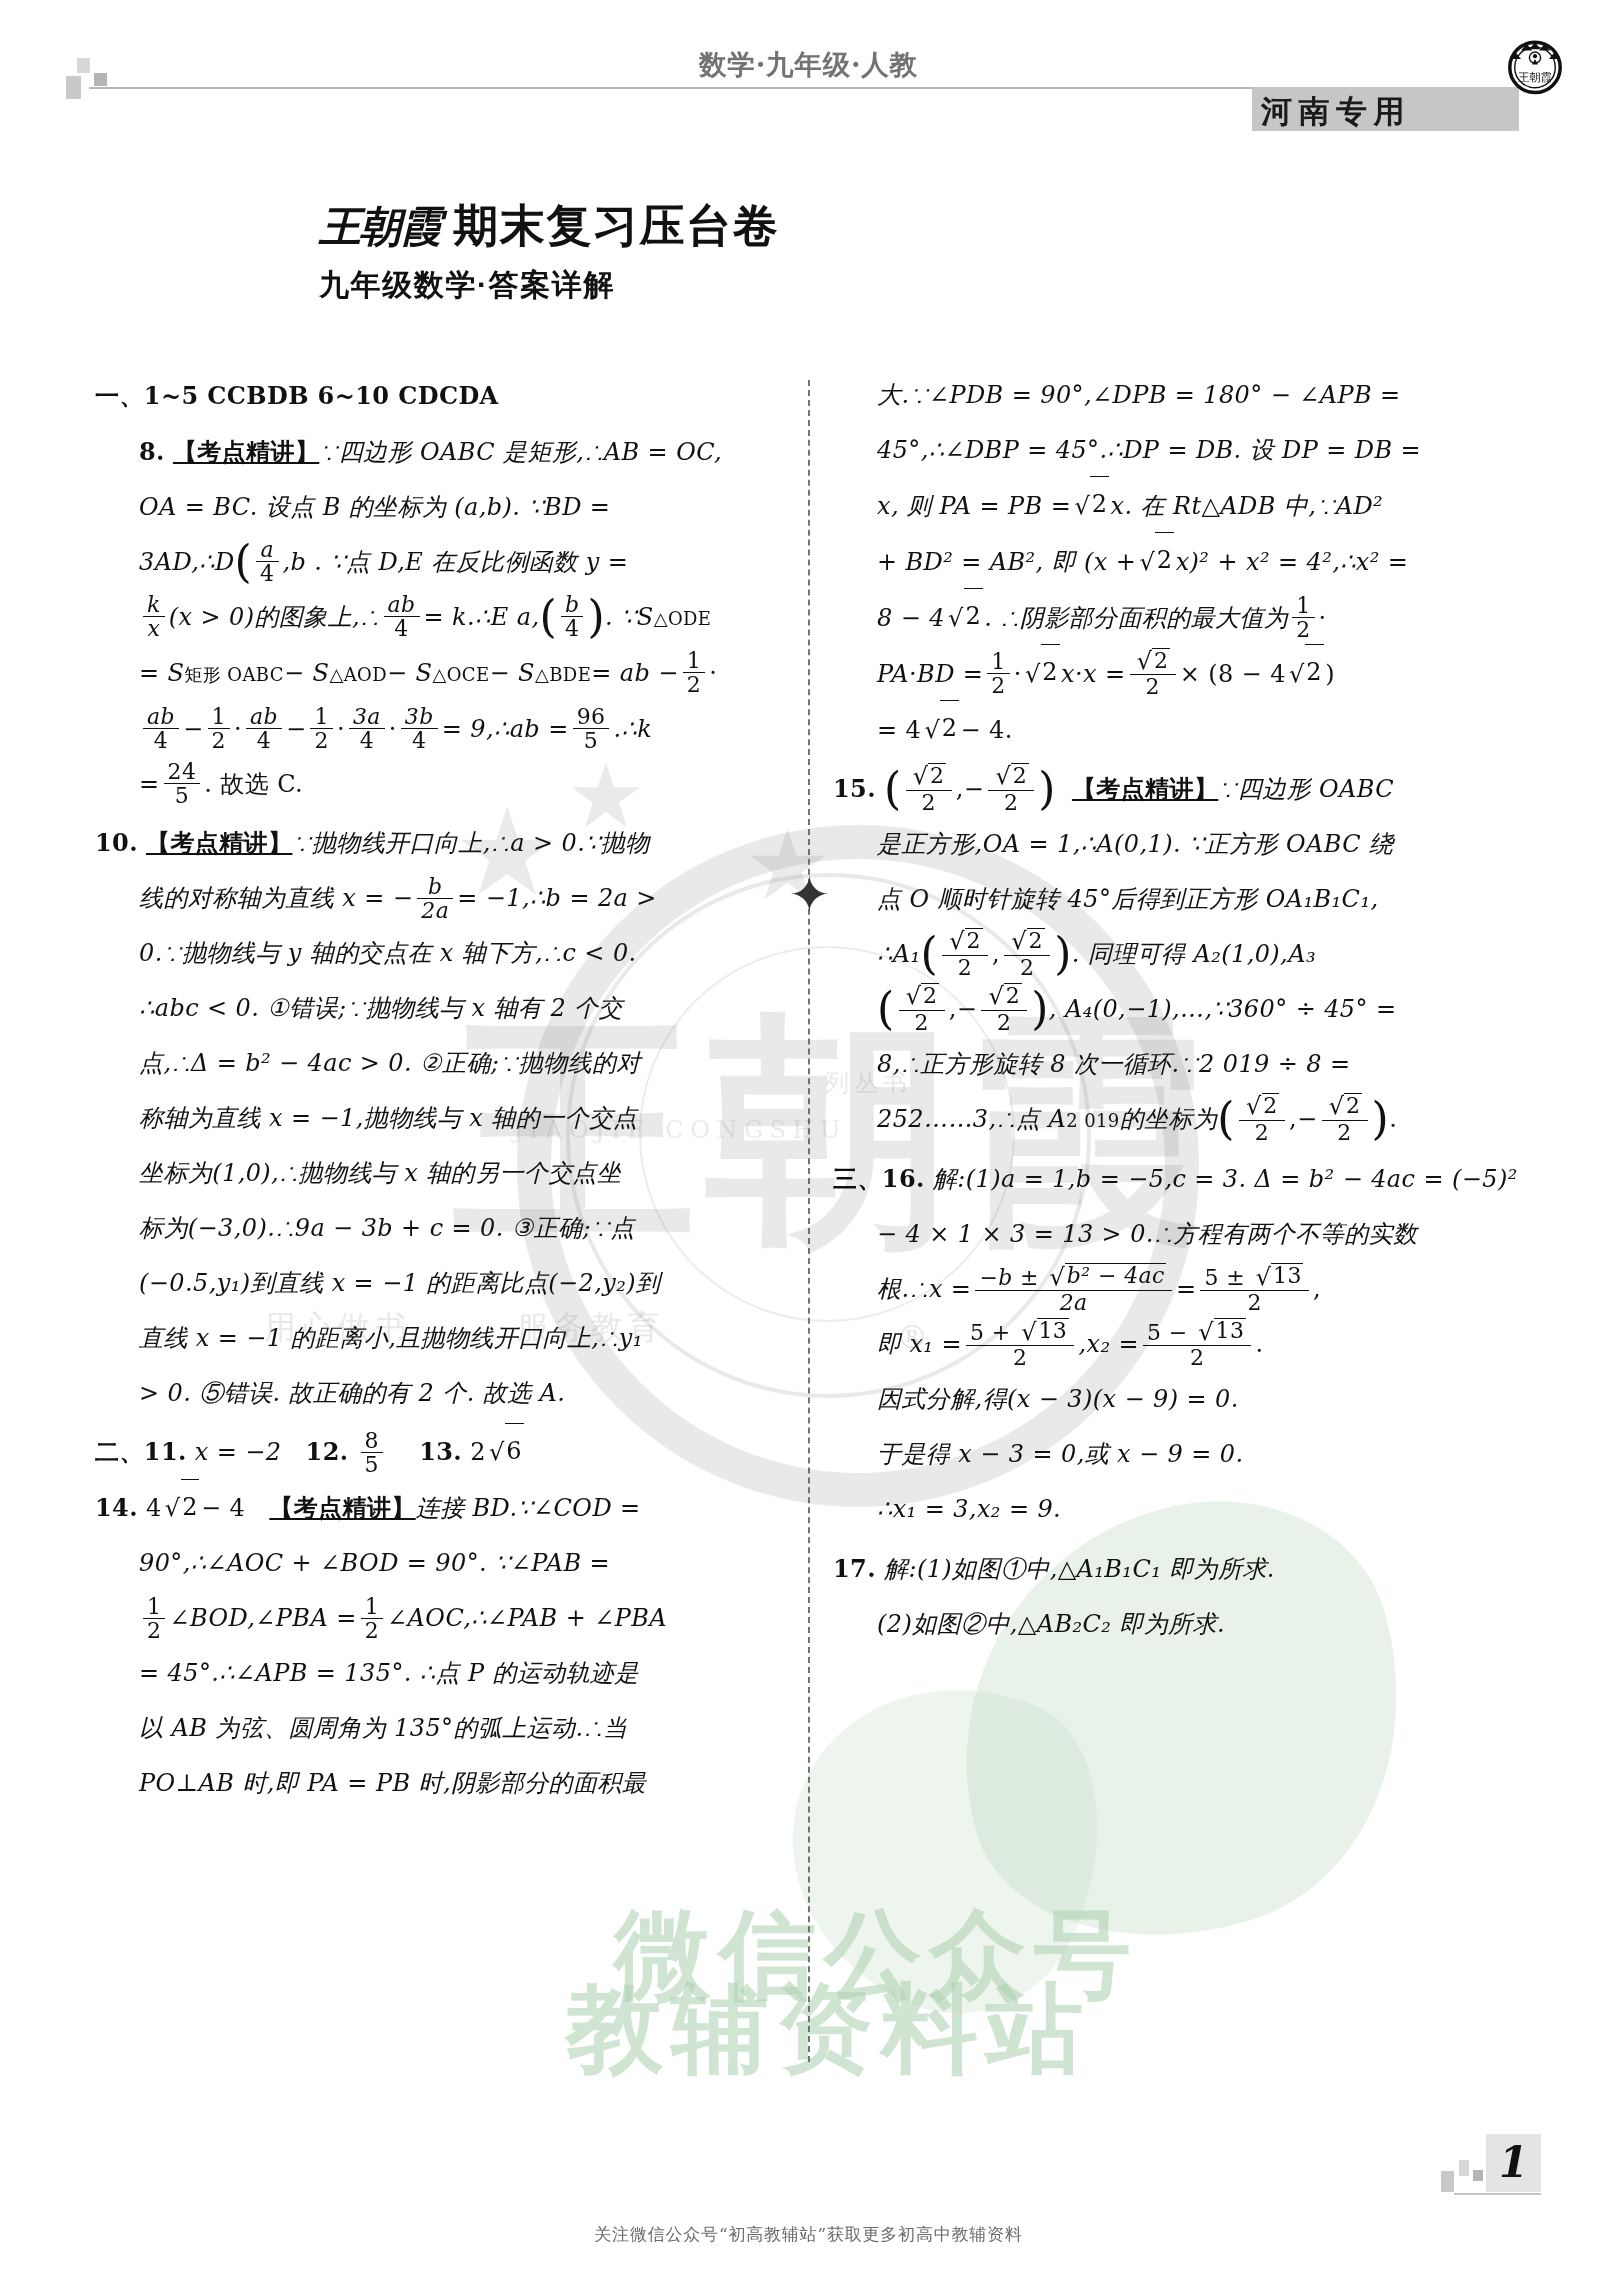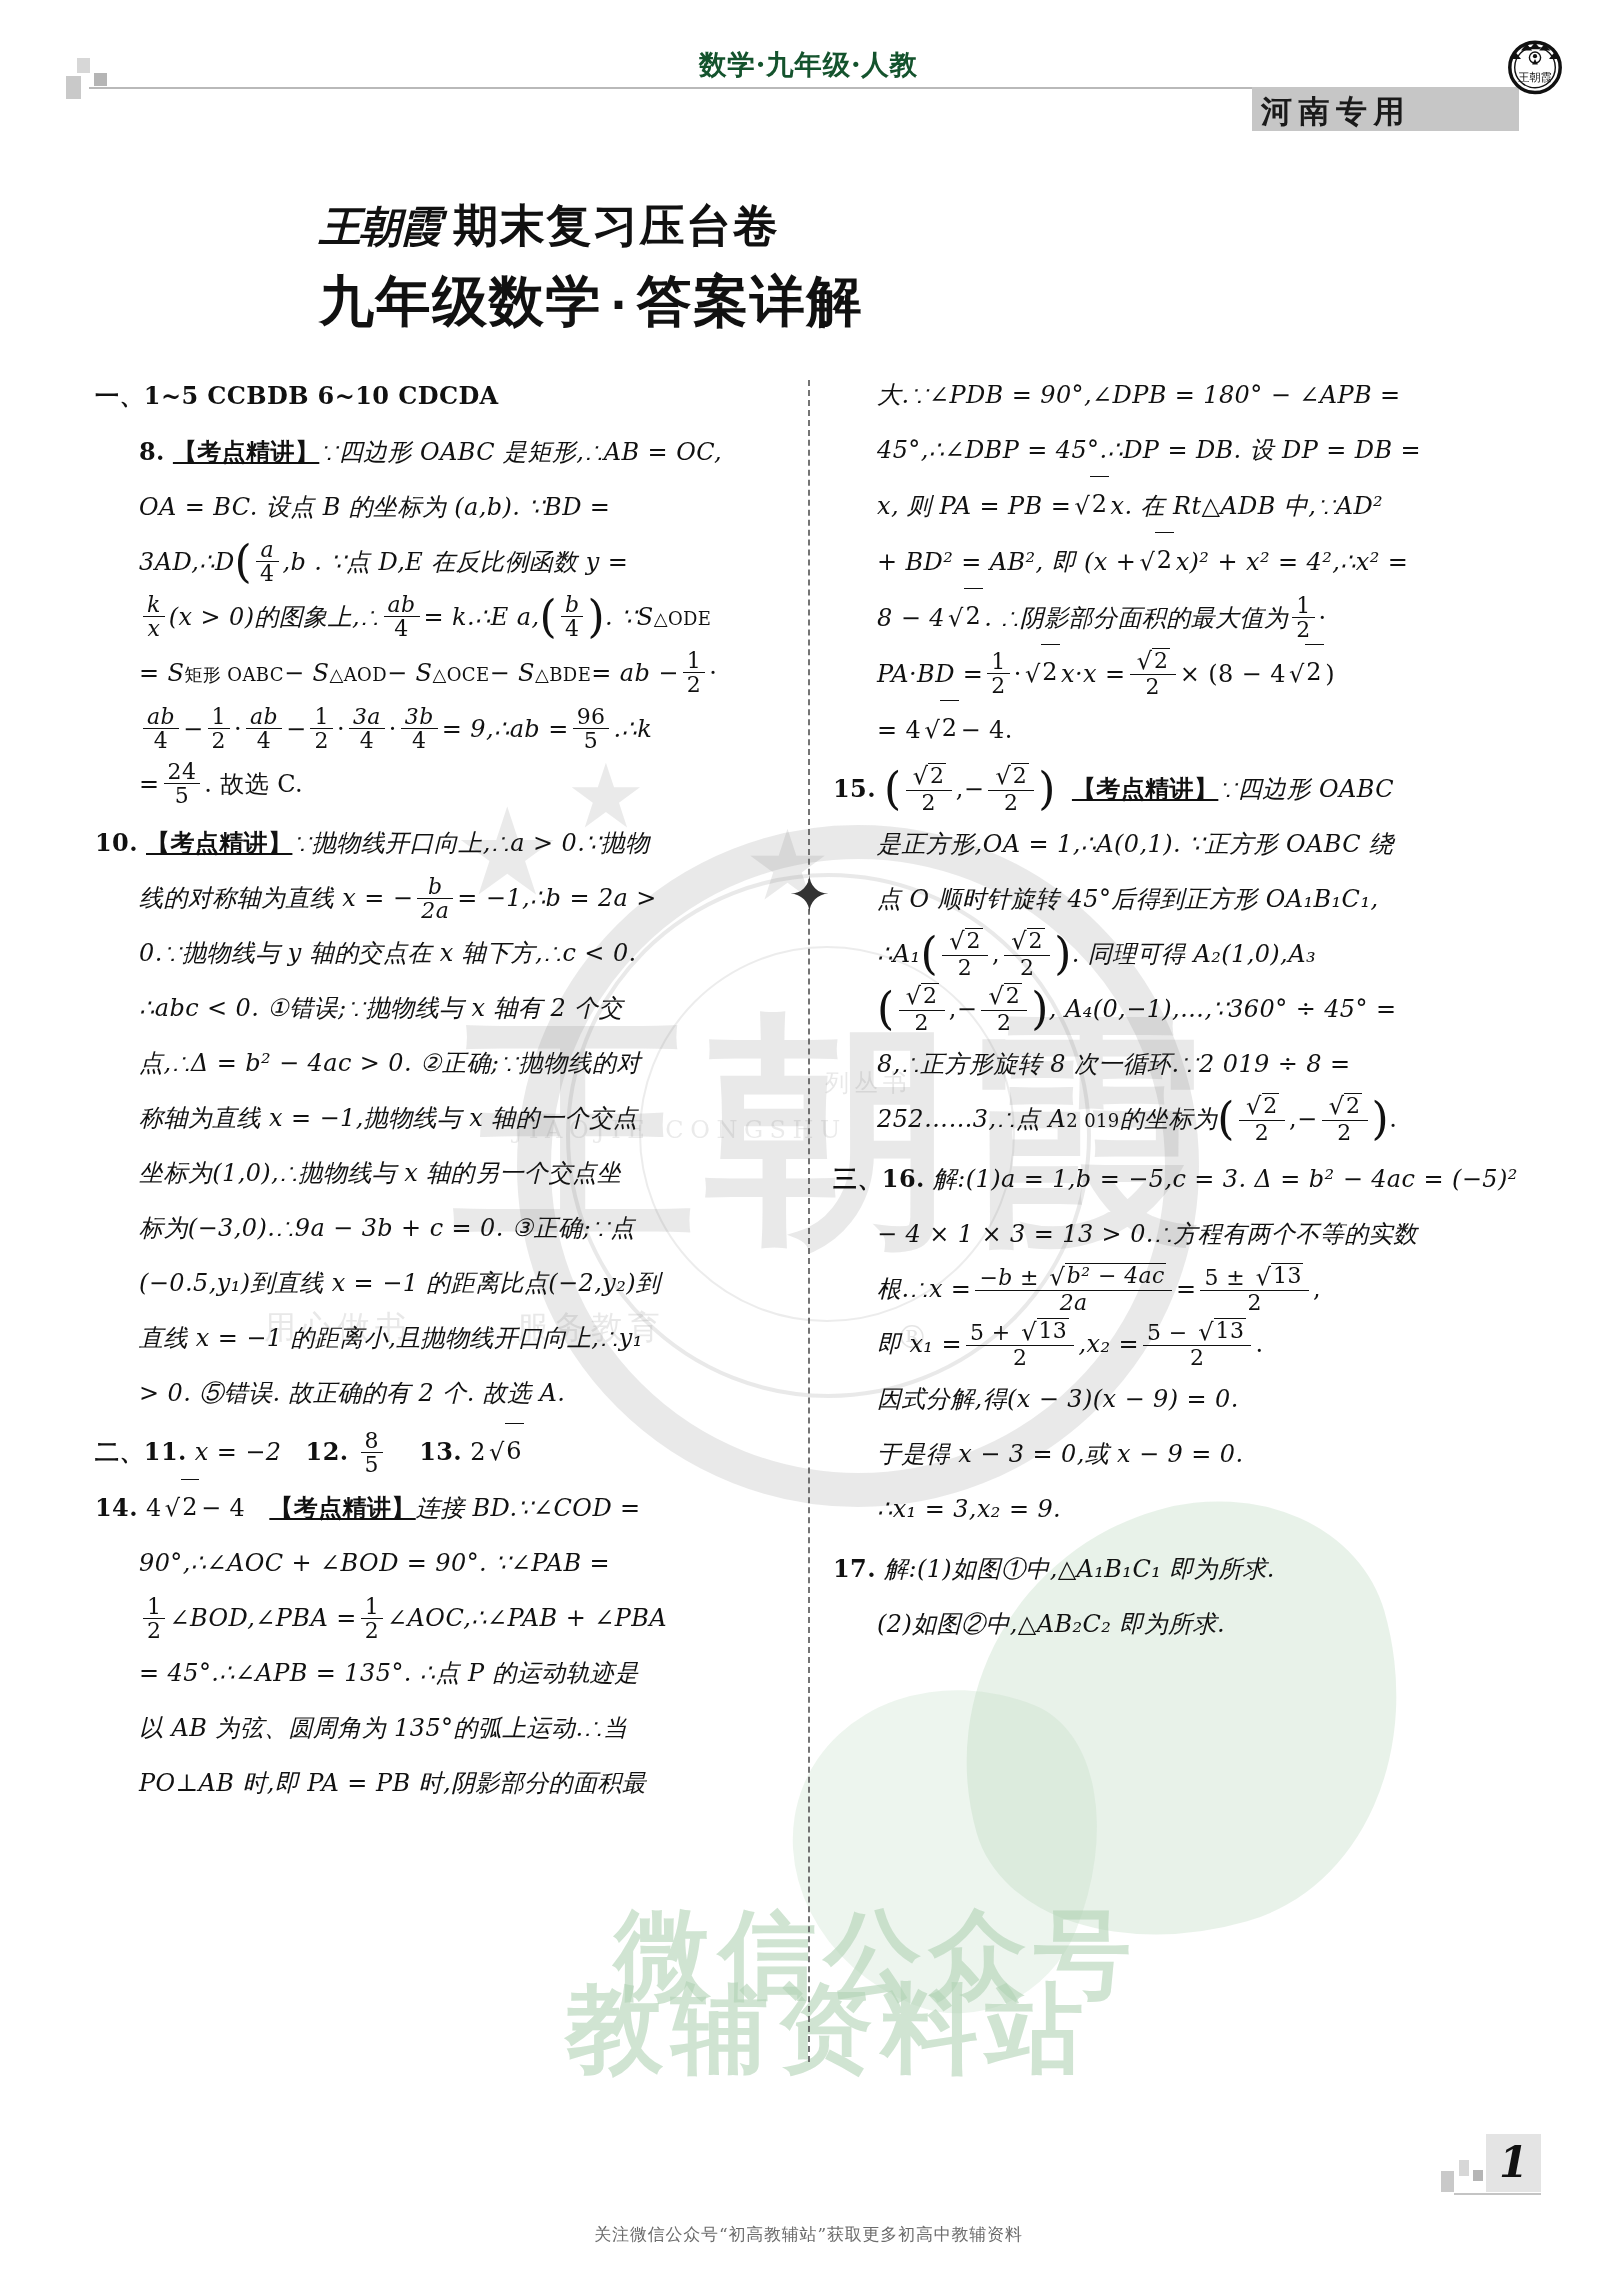--- a/index.html
+++ b/index.html
@@ -85,21 +85,21 @@
   .hdr-blocks .b1 { position:absolute; left:11.3px; top:0;  width:13px; height:14.6px; background:#d7d7d7; }
   .hdr-blocks .b2 { position:absolute; left:27.5px; top:14.6px; width:13px; height:13px; background:#b5b5b5; }
   .hdr-blocks .b3 { position:absolute; left:0px;  top:18px; width:14.6px; height:22.6px; background:#c9c9c9; }
 
   .hdr-center {
     position:absolute; left:0; top:47px; width:1617px;
     text-align:center;
     font-size:27.5px; letter-spacing:0.8px;
     font-family:"DejaVu Serif","Liberation Serif",serif;
     font-weight:bold;
-    color:#14532d;
+    color:#737373;
   }
   .hdr-right-band {
     position:absolute; left:1252px; top:87px;
     width:267px; height:44px;
     background:#c6c6c6;
   }
   .hdr-right-text {
     position:absolute; left:1261px; top:91px;
     font-size:31px; font-weight:bold; letter-spacing:6.5px;
     color:#1a1a1a;
@@ -119,22 +119,22 @@
   }
   .brand-script {
     font-family:"DejaVu Serif",serif;
     font-style:italic; font-weight:bold;
     font-size:42px;
     letter-spacing:-1.6px;
     margin-right:13px;
   }
   .title-row2 {
     position:absolute; left:319px; top:265px;
-    font-size:55px; font-weight:bold; letter-spacing:1.6px;
-    font-family:Liberation Mono, monospace;
+    font-size:30px; font-weight:bold; letter-spacing:1.6px;
+    font-family:Liberation Sans, sans-serif;
     white-space:nowrap;
   }
 
   
   .col { position:absolute; top:368px; width:691px; }
   .col-left  { left:95px; }
   .col-right { left:833px; }
   .divider {
     position:absolute; left:808px; top:380px;
     width:0; height:1682px;

